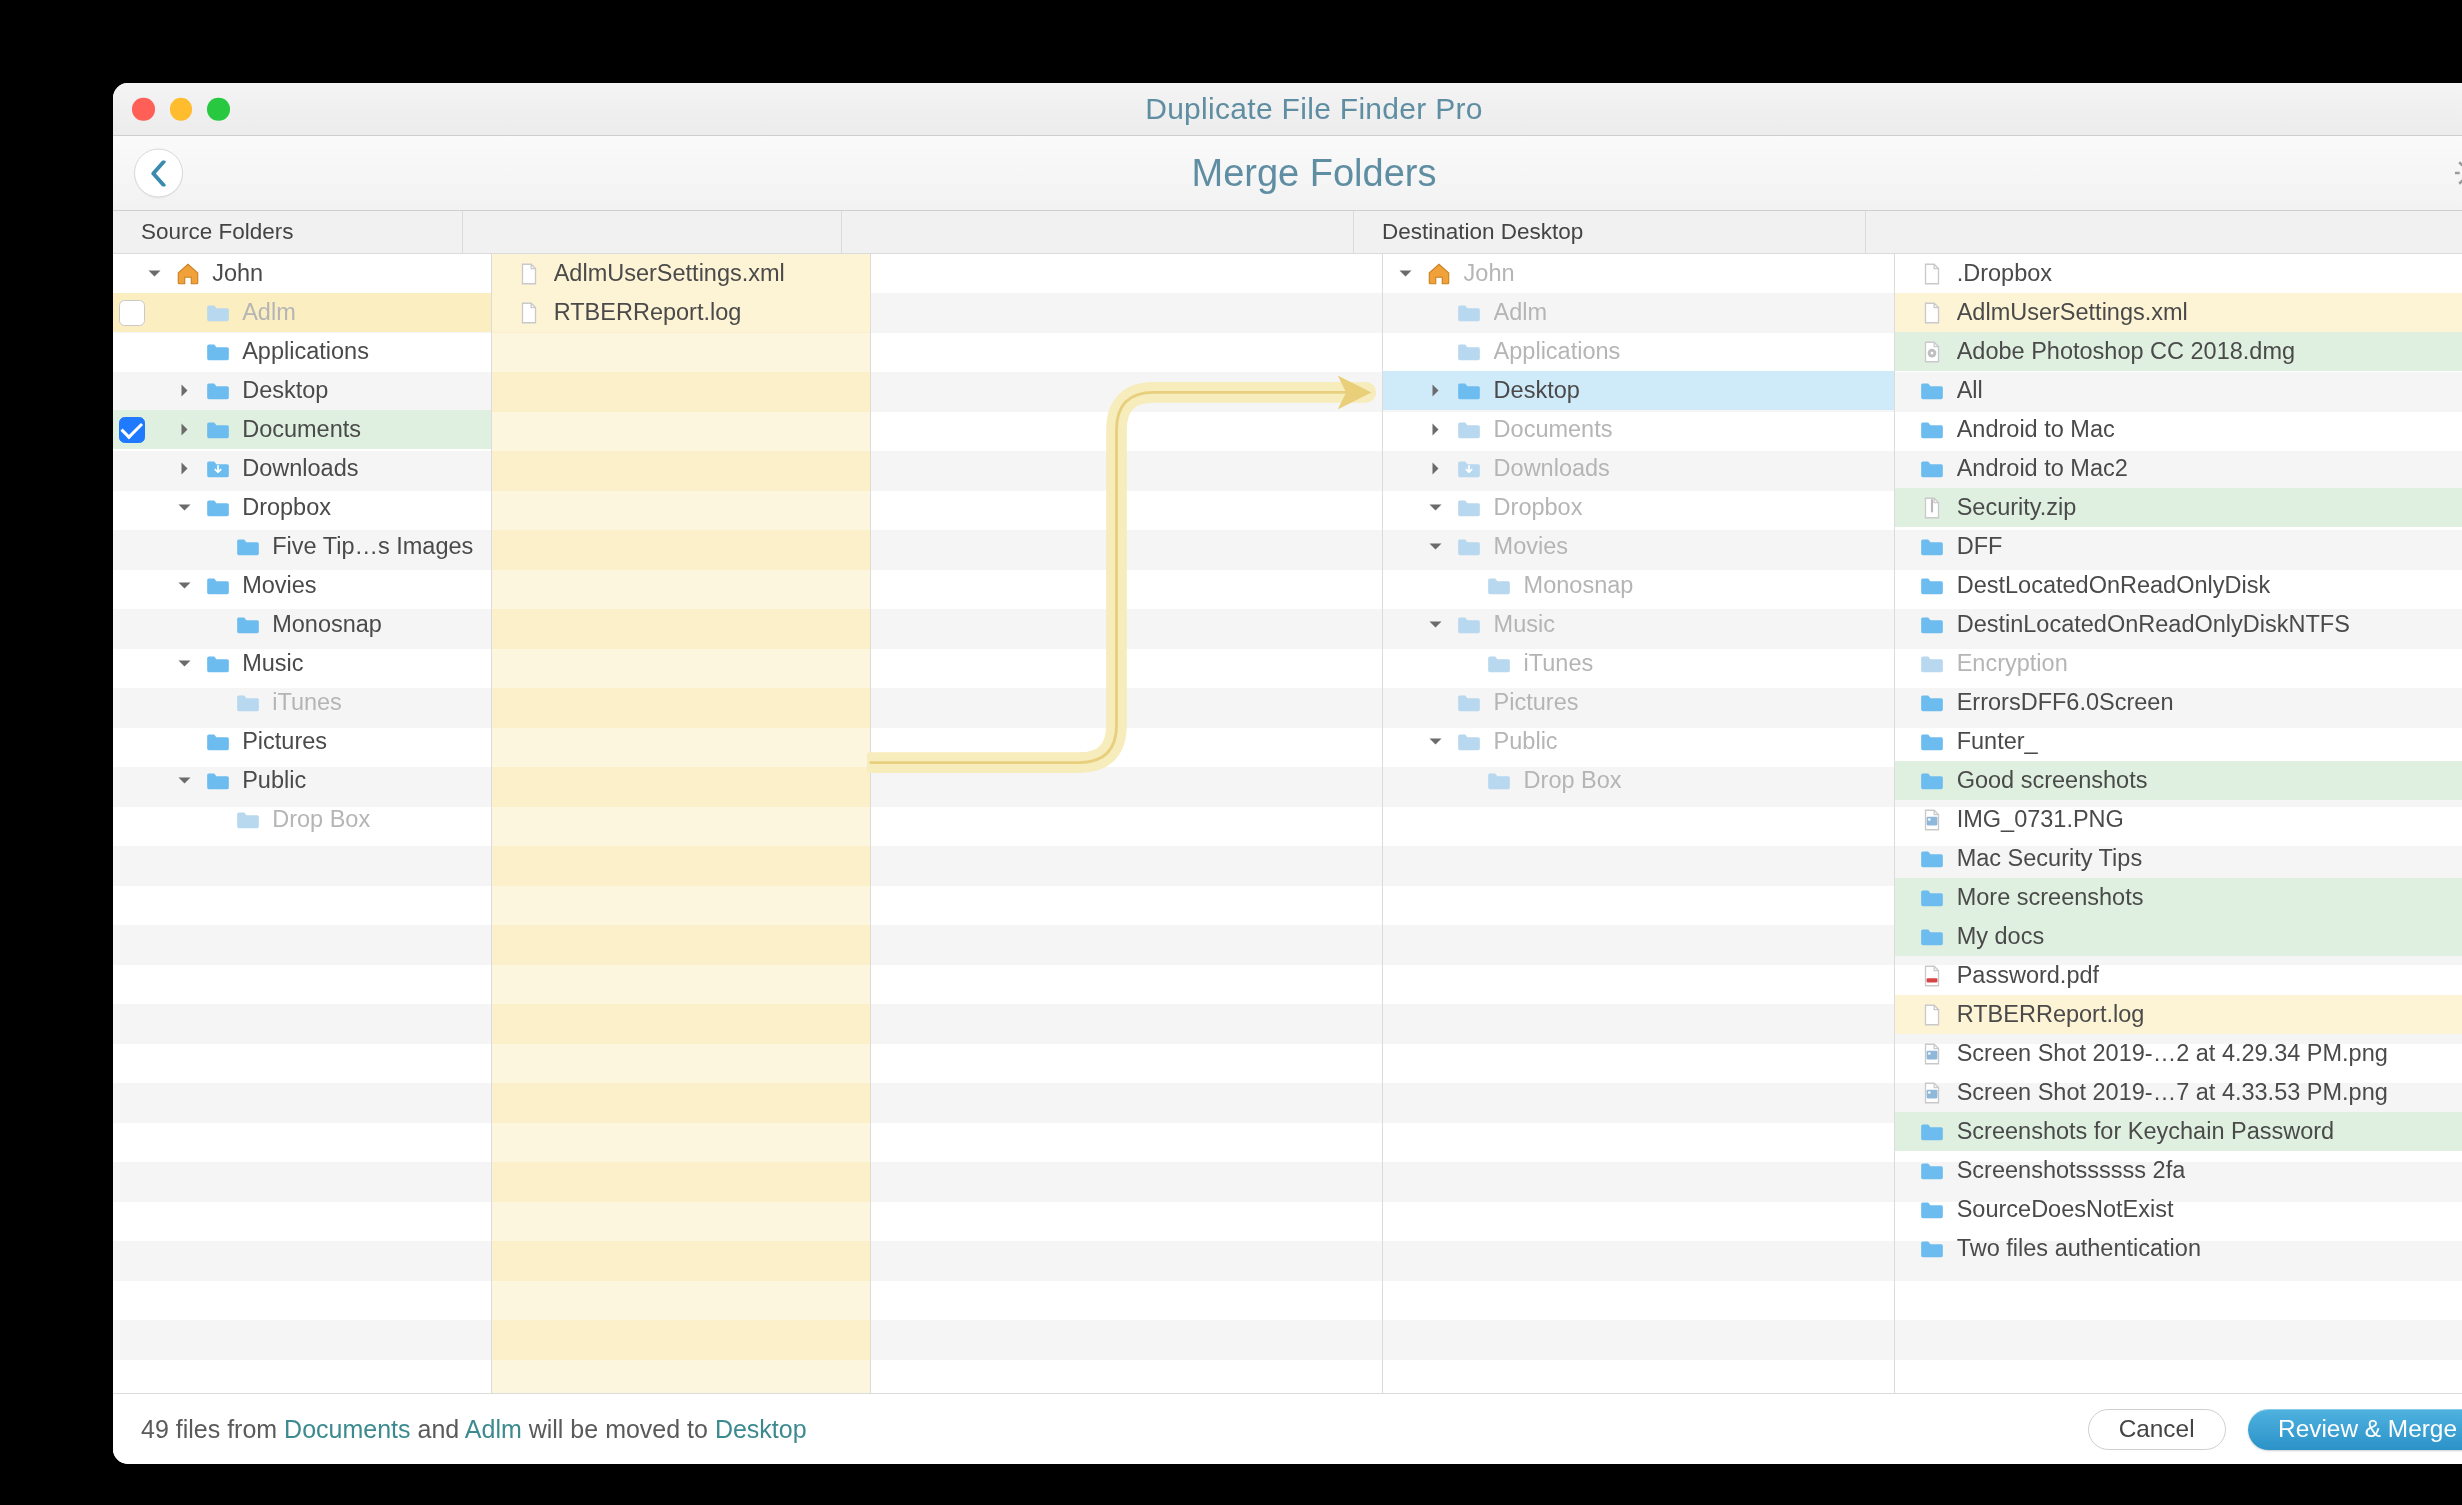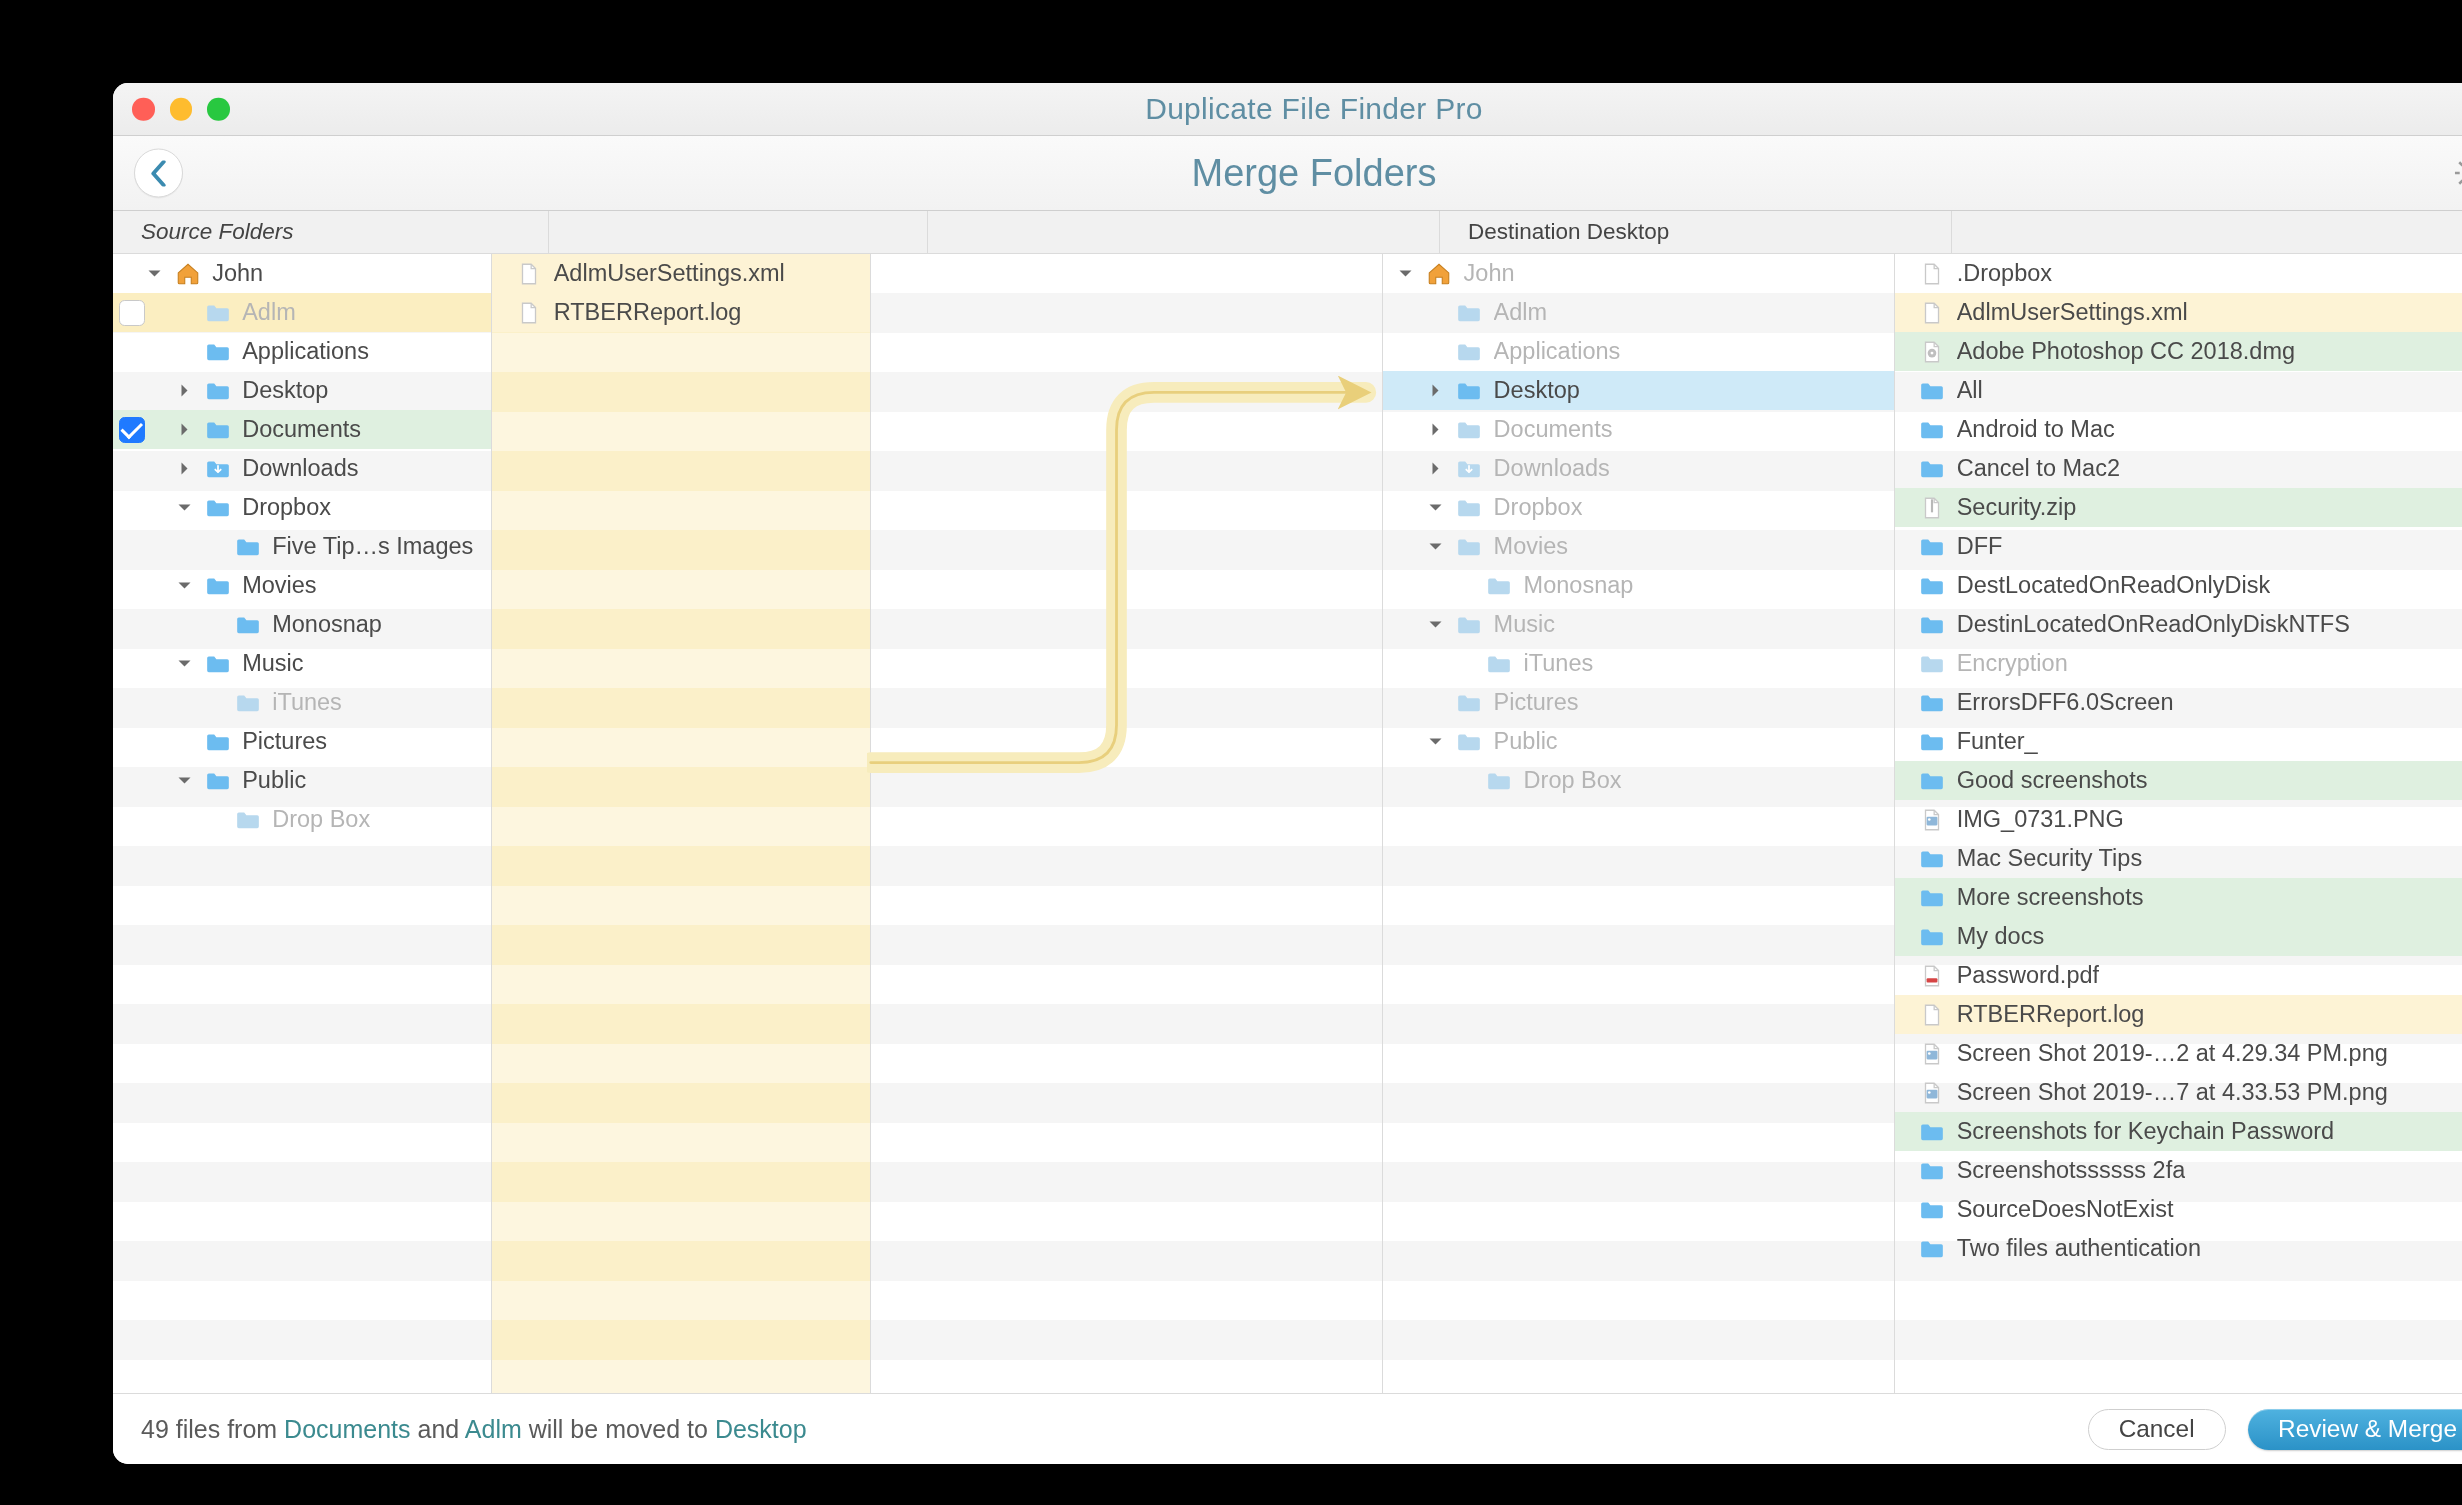--- a/index.html
+++ b/index.html
@@ -237,21 +237,21 @@
       <svg viewBox="0 0 24 24">
         <g fill="none" stroke="#9a9a9a" stroke-width="1.6">
           <circle cx="12" cy="12" r="3.2"></circle>
           <path d="M12 2.5v3M12 18.5v3M21.5 12h-3M5.5 12h-3M18.8 5.2l-2.1 2.1M7.3 16.7l-2.1 2.1M18.8 18.8l-2.1-2.1M7.3 7.3 5.2 5.2"></path>
         </g>
       </svg>
     </div>
   </div>
 
   <div class="col-headers">
-    <div class="cell" id="hd-src" style="width: 436px; font-style: italic;">Source Folders</div>
+    <div class="cell" id="hd-src" style="width: 350px;">Source Folders</div>
     <div class="cell" id="hd-src2" style="width: 379px;"></div>
     <div class="cell" id="hd-gap" style="width: 512px;"></div>
     <div class="cell" id="hd-dst" style="width: 512px;">Destination Desktop</div>
     <div class="cell" id="hd-dst2" style="border-right: none; width: 619px;"></div>
   </div>
 
   <div class="main">
     <div class="col" id="col0" style="width: 379px;">
       <div class="rows-bg"></div>
       <div class="list" id="list0">
@@ -757,21 +757,21 @@
             </div>
             <div class="label">Android to Mac</div>
           </div>
           <div class="row">
             <div style="width: 24.4px; flex: 0 0 24.4px;"></div>
             <div class="icon">
               <svg viewBox="0 0 24 24">
                 <path d="M2 6.5A1.5 1.5 0 0 1 3.5 5h5l2 2.5H20.5A1.5 1.5 0 0 1 22 9v9A1.5 1.5 0 0 1 20.5 19.5h-17A1.5 1.5 0 0 1 2 18z" fill="var(--folder-blue)"></path>
               </svg>
             </div>
-            <div class="label">Cancel to Mac2</div>
+            <div class="label">Android to Mac2</div>
           </div>
           <div class="row green">
             <div style="width: 24.4px; flex: 0 0 24.4px;"></div>
             <div class="icon">
               <svg viewBox="0 0 24 24">
                 <path d="M6 3h8l4 4v14H6z" fill="#fff" stroke="#c9c9c9" stroke-width="1.2"></path>
                 <path d="M14 3v4h4" fill="none" stroke="#c9c9c9" stroke-width="1.2"></path>
                 <rect x="11" y="4" width="2" height="12" fill="#b8b8b8"></rect>
               </svg>
             </div>

